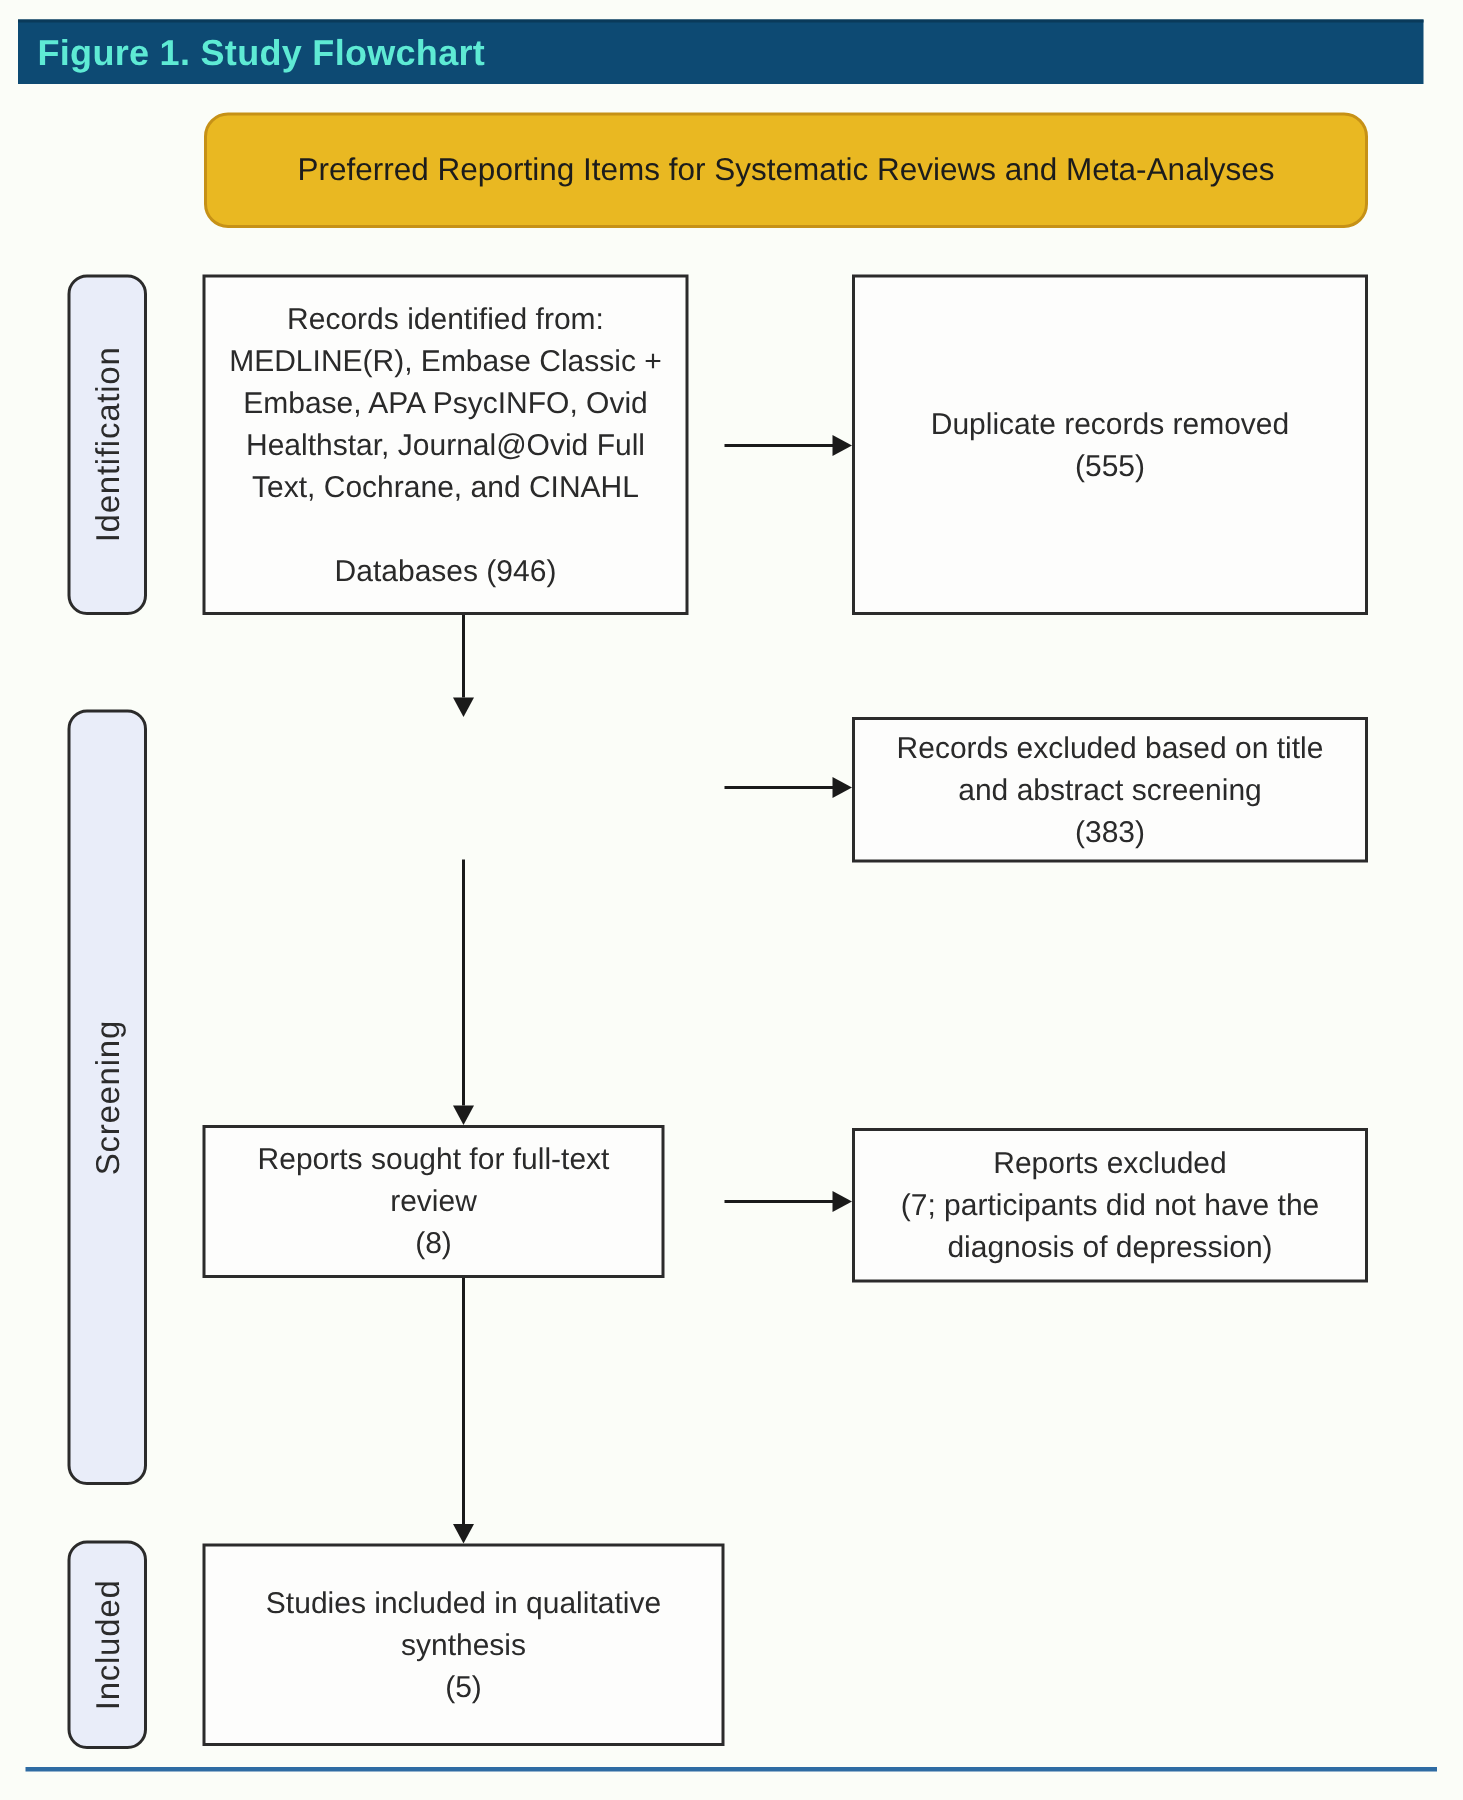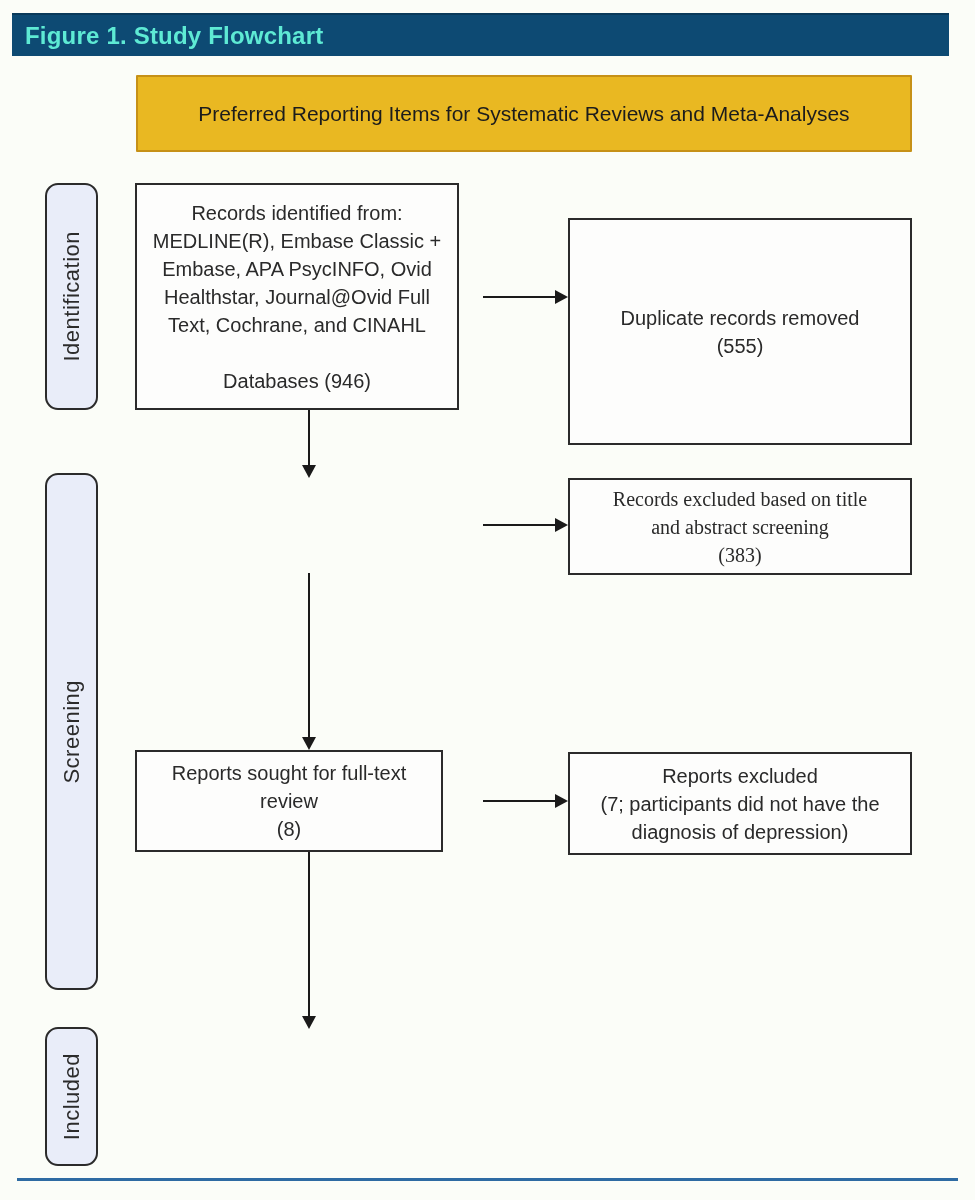--- a/index.html
+++ b/index.html
@@ -32,21 +32,21 @@
     font-size: 24px;
     font-weight: bold;
     letter-spacing: 0.2px;
   }
   .banner {
     position: absolute;
     left: 136px; top: 75px;
     width: 776px; height: 77px;
     background: #e9b822;
     border: 2px solid #c69117;
-    border-radius: 1px;
+    border-radius: 16px;
     box-sizing: border-box;
     display: flex;
     align-items: center;
     justify-content: center;
   }
   .banner span {
     font-size: 21px;
     color: #1c1c1c;
     text-align: center;
   }
@@ -85,23 +85,23 @@
     text-align: center;
   }
   .flow-box span {
     font-size: 20px;
     line-height: 28px;
     color: #2a2a2a;
     white-space: pre-line;
     padding: 0 8px;
   }
   .box-identified { left: 135px; top: 183px; width: 324px; height: 227px; }
-  .box-duplicates { left: 568px; top: 183px; width: 344px; height: 227px; margin-top: 35px; }
+  .box-duplicates { left: 568px; top: 183px; width: 344px; height: 227px; }
   .box-screened   { left: 135px; top: 478px; width: 348px; height: 95px;  }
-  .box-excluded-title { left: 568px; top: 478px; width: 344px; height: 97px; font-family: Liberation Serif, serif; }
+  .box-excluded-title { left: 568px; top: 478px; width: 344px; height: 97px; }
   .box-fulltext   { left: 135px; top: 750px; width: 308px; height: 102px; }
   .box-excluded-reports { left: 568px; top: 752px; width: 344px; height: 103px; }
   .box-included   { left: 135px; top: 1029px; width: 348px; height: 135px; }
 
   .vline {
     position: absolute;
     width: 2px;
     background: #1a1a1a;
   }
   .hline {
@@ -188,20 +188,25 @@
   </div>
   <div class="flow-box box-fulltext">
     <span>Reports sought for full-text review
 (8)</span>
   </div>
   <div class="flow-box box-excluded-reports">
     <span>Reports excluded
 (7; participants did not have the
 diagnosis of depression)</span>
   </div>
+  <div class="flow-box box-included">
+    <span>Studies included in qualitative
+synthesis
+(5)</span>
+  </div>
 
   <div class="vline v1-line"></div>
   <div class="head-down v1-head"></div>
   <div class="vline v2-line"></div>
   <div class="head-down v2-head"></div>
   <div class="vline v3-line"></div>
   <div class="head-down v3-head"></div>
 
   <div class="hline h1-line"></div>
   <div class="head-right h1-head"></div>

